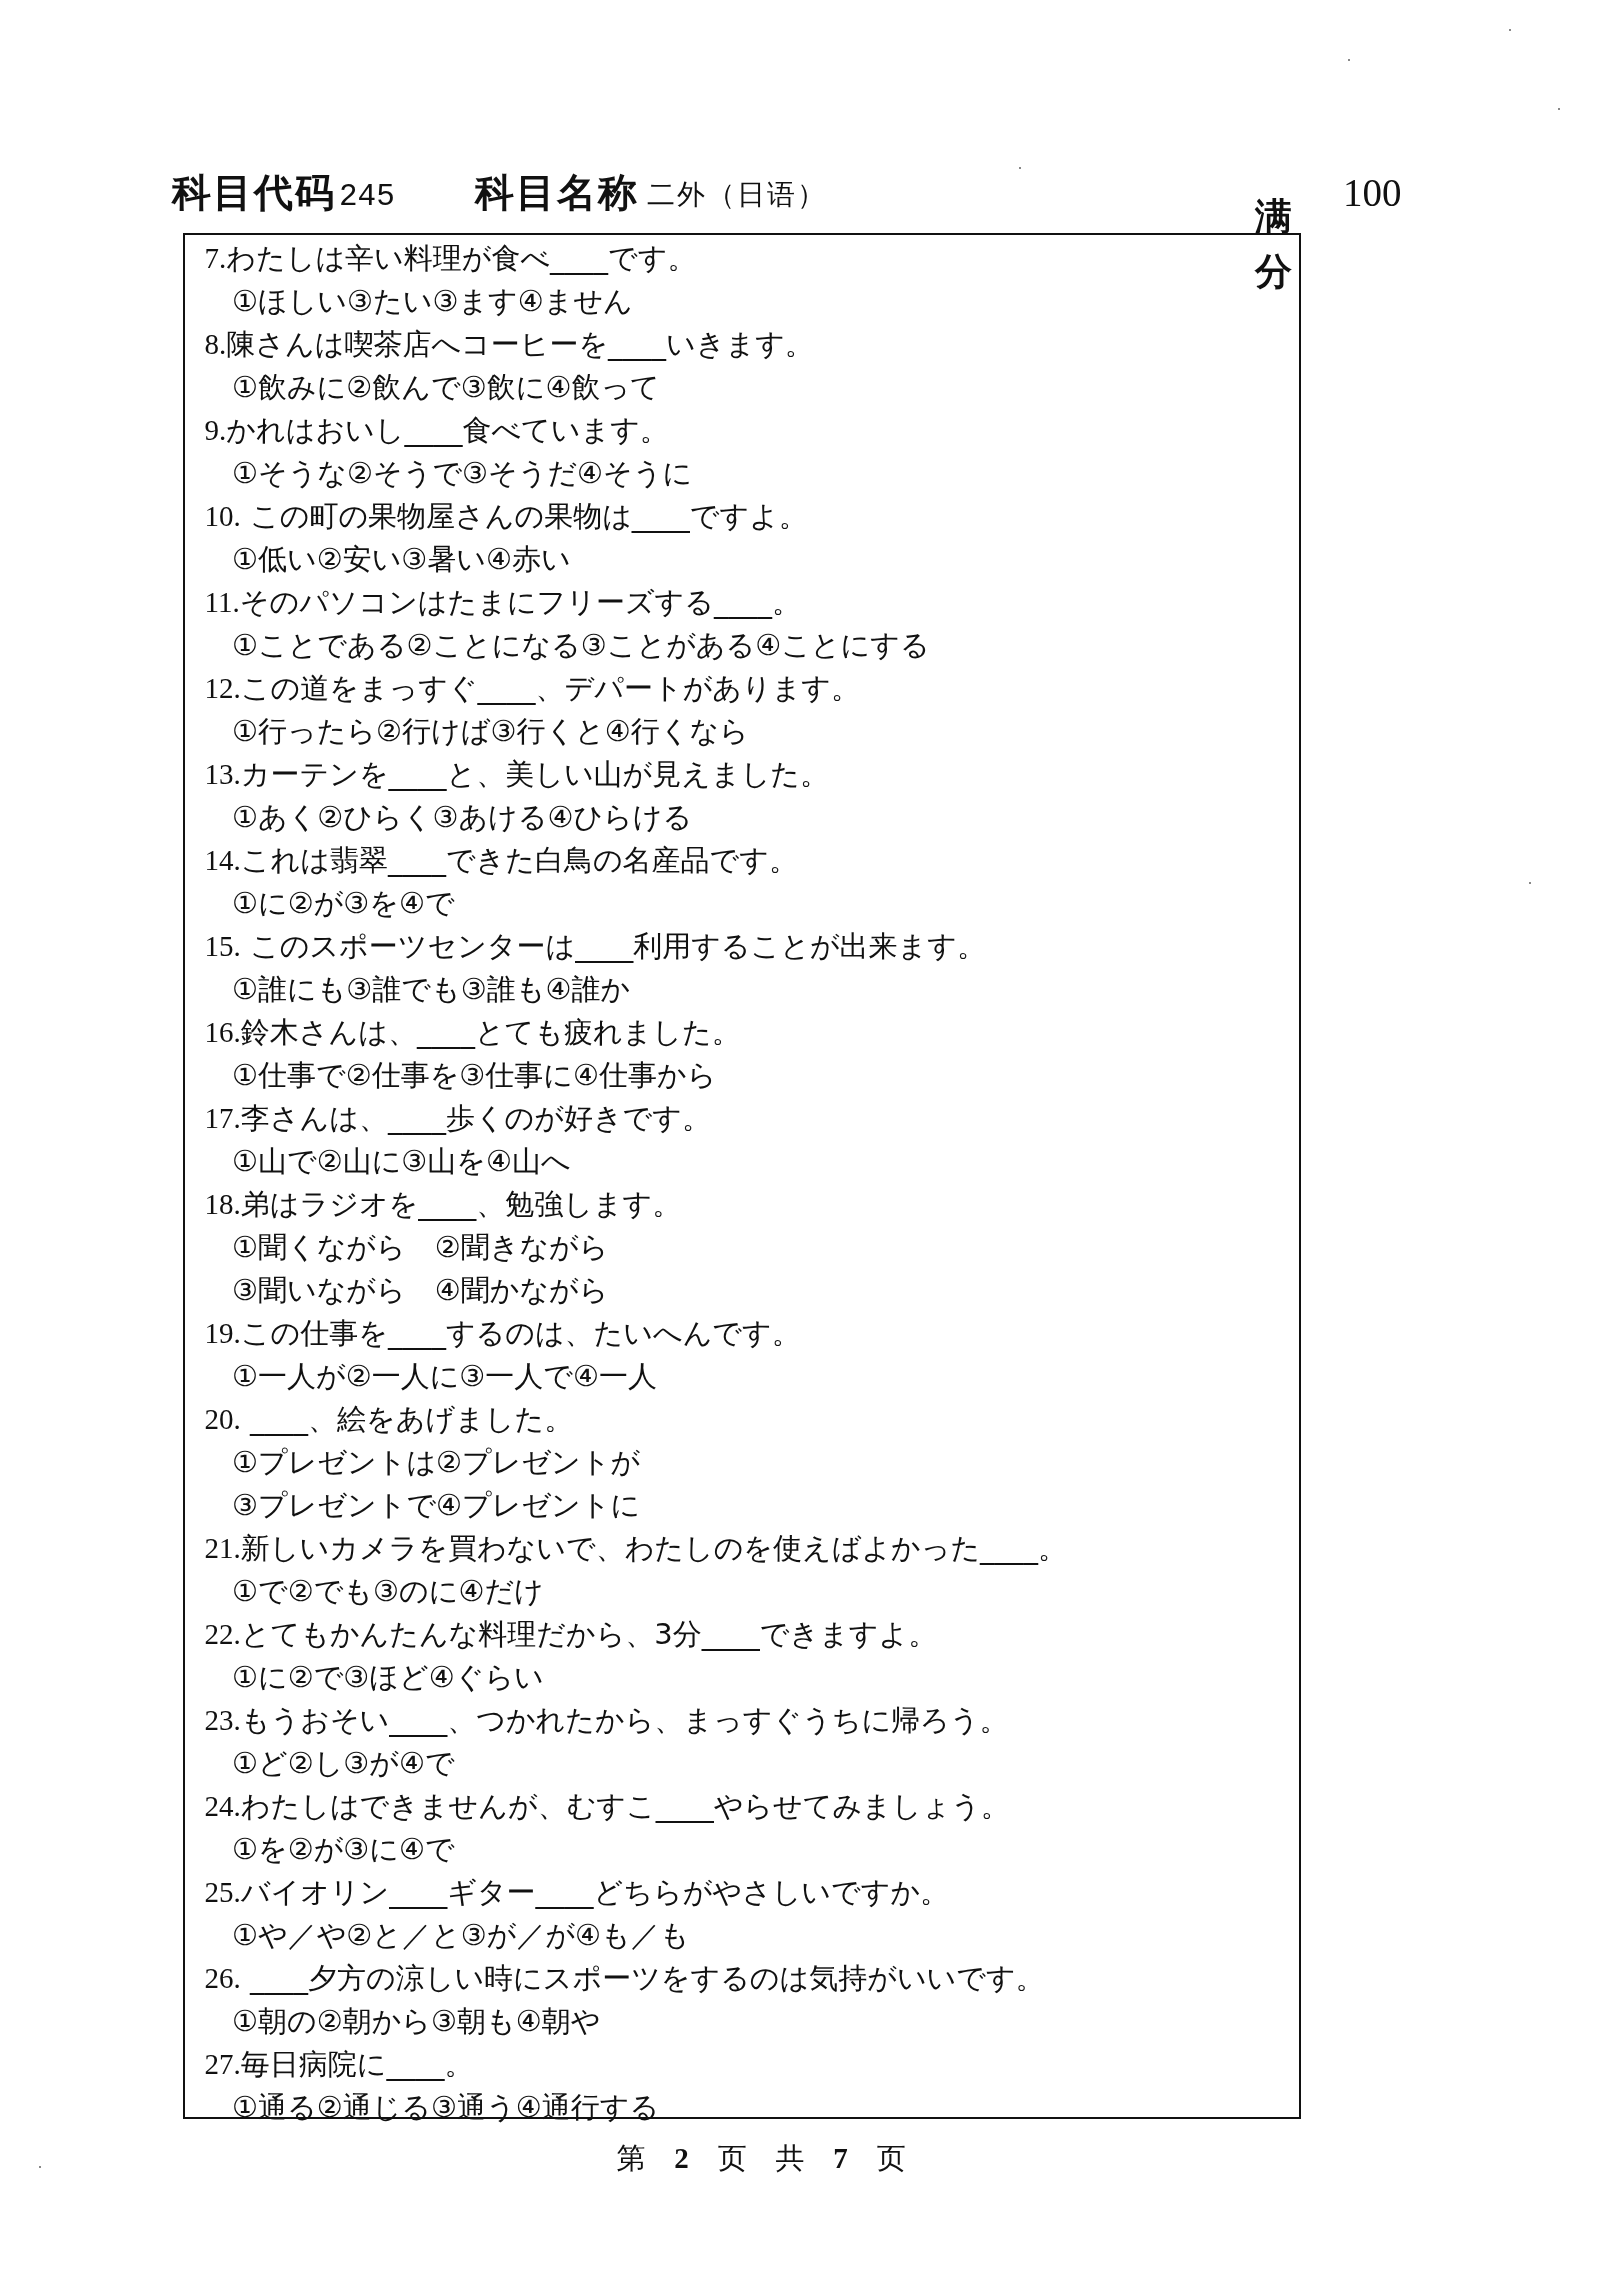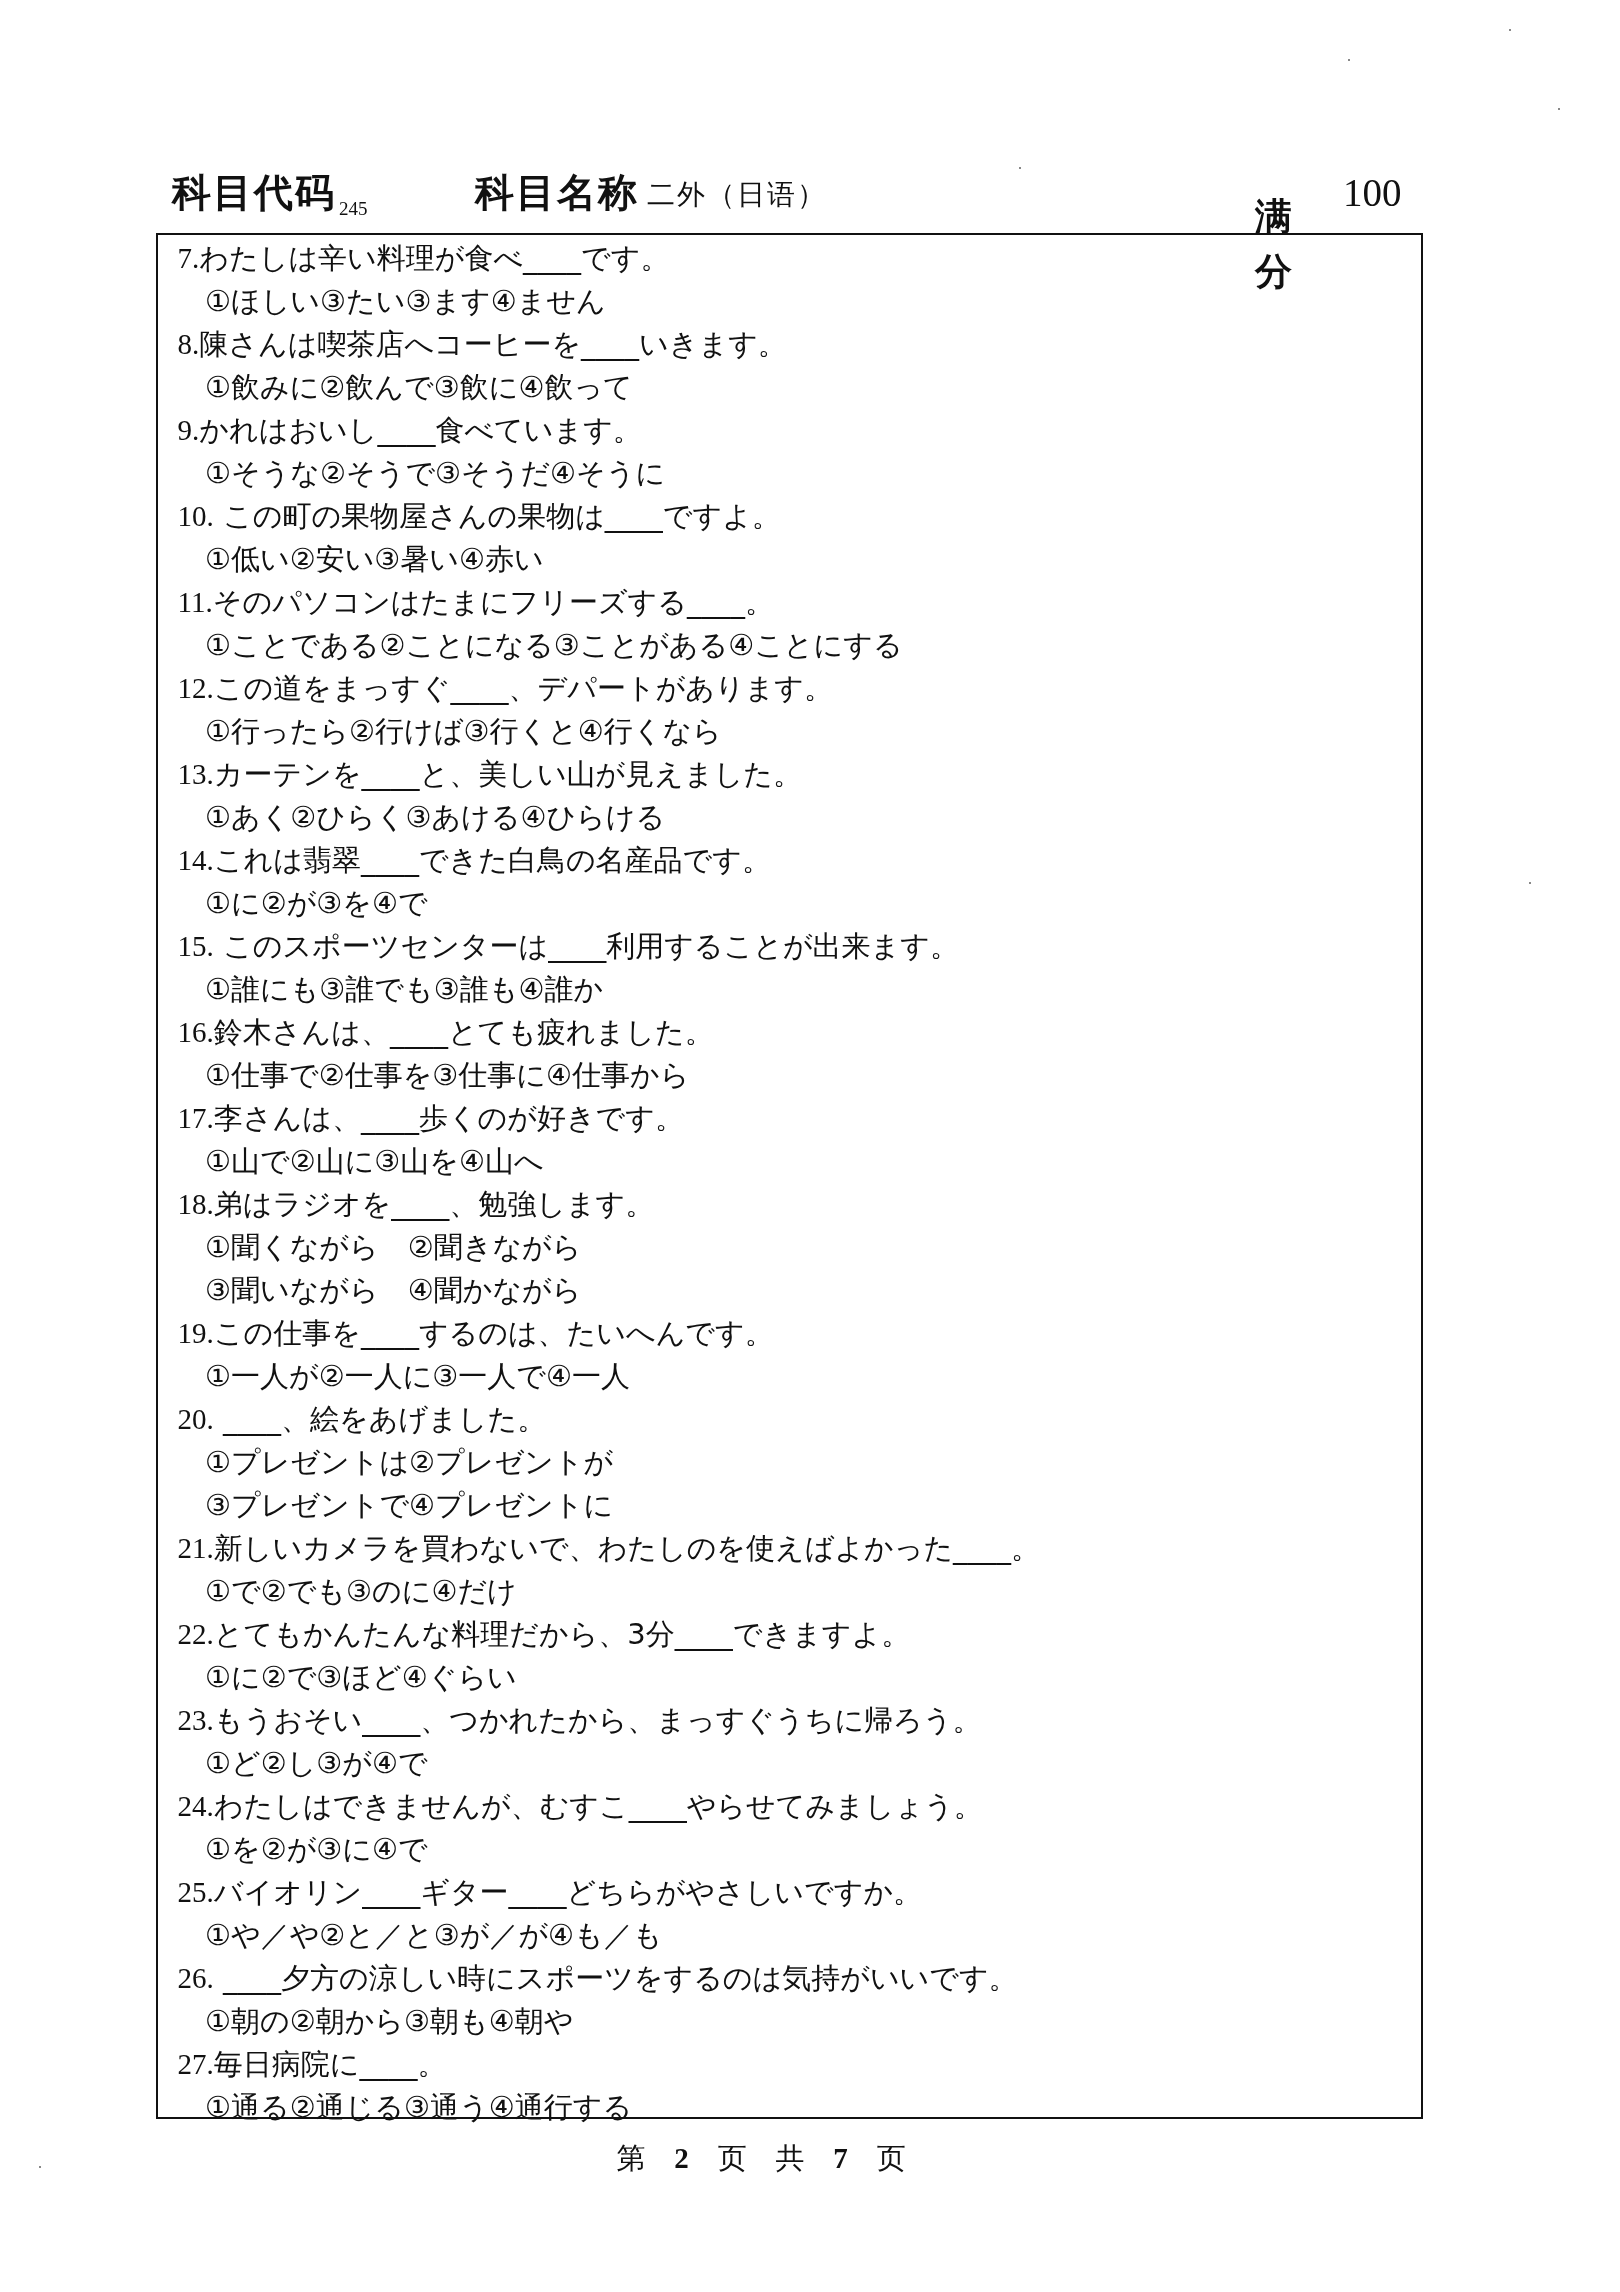--- a/index.html
+++ b/index.html
@@ -1,30 +1,30 @@
 <!DOCTYPE html>
 <html><head>
 <meta charset="utf-8">
 <style>
   html, body { margin: 0; padding: 0; background: #ffffff; }
   body { width: 1620px; height: 2293px; position: relative; overflow: hidden;
          font-family: "DejaVu Serif", "Liberation Serif", serif; color: #111; }
   .header { position: absolute; top: 165px; left: 0; width: 1292px; height: 55px; }
   .hdr-label { position: absolute; top: 0; font-size: 39px; font-weight: bold; letter-spacing: 2px;
                font-family: "DejaVu Sans", sans-serif; line-height: 55px; }
-  .hdr-value { position: absolute; top: 16px; font-size: 19px; line-height: 55px;
-               font-family: Liberation Serif, serif; }
+  .hdr-value { position: absolute; top: 4px; font-size: 31px; line-height: 55px;
+               font-family: Liberation Mono, monospace; }
   .hdr-name-value { position: absolute; top: 2px; font-size: 28px; line-height: 55px; letter-spacing: 2px;
                font-family: "DejaVu Sans", sans-serif; }
   .hdr-score { position: absolute; top: 0; font-size: 37px; font-weight: bold; line-height: 55px;
                font-family: "DejaVu Sans", sans-serif; }
   .hdr-score-num { position: absolute; top: 0; font-size: 39px; font-weight: normal; line-height: 55px;
                font-family: "Liberation Serif", serif; }
 
-  .exam-box { position: absolute; left: 156px; top: 233px; width: 1267px; height: 1886px;
+  .exam-box { position: absolute; left: 183px; top: 233px; width: 1118px; height: 1886px;
               border: 2.9px solid #111; box-sizing: border-box; padding-left: 25px; }
   .lines { position: absolute; left: 19.6px; top: 2px; right: 9.8px; }
   .line { height: 43px; line-height: 43px; font-size: 29px; white-space: nowrap;
           font-family: "DejaVu Sans", sans-serif; }
   .q-num { font-family: "Liberation Serif", serif; font-size: 29px; }
   .opt { padding-left: 27.4px; }
 
   .footer { position: absolute; top: 2139px; left: 0; width: 1532px; text-align: center;
             font-size: 29px; letter-spacing: 9.8px; font-family: "DejaVu Sans", sans-serif; }
   .footer .n { font-family: "Liberation Serif", serif; font-weight: bold; }

